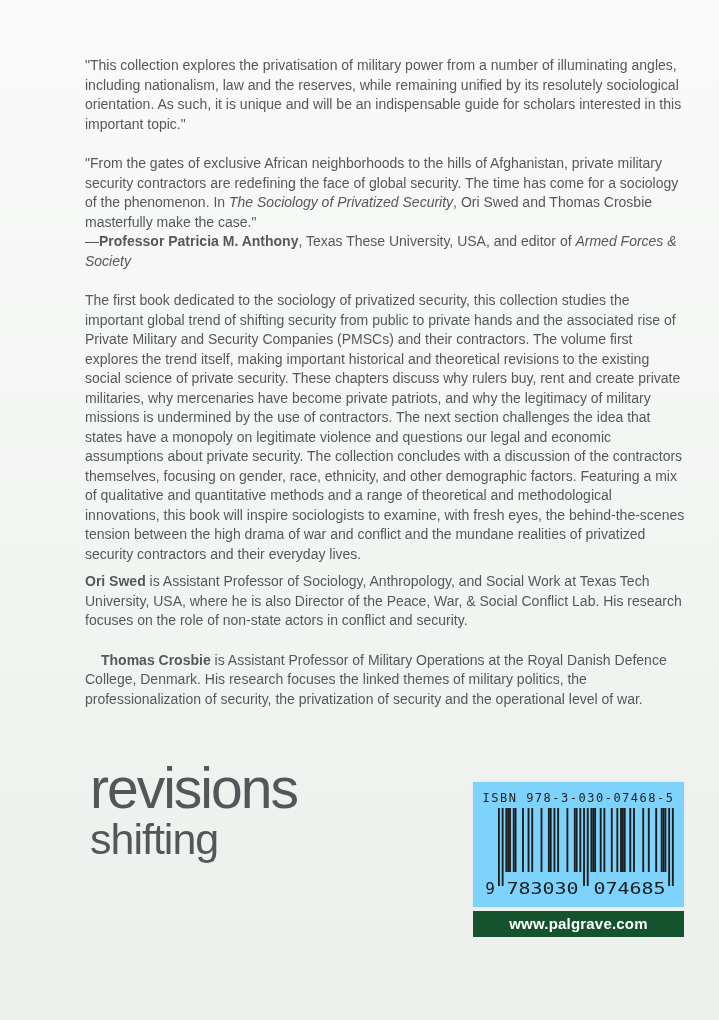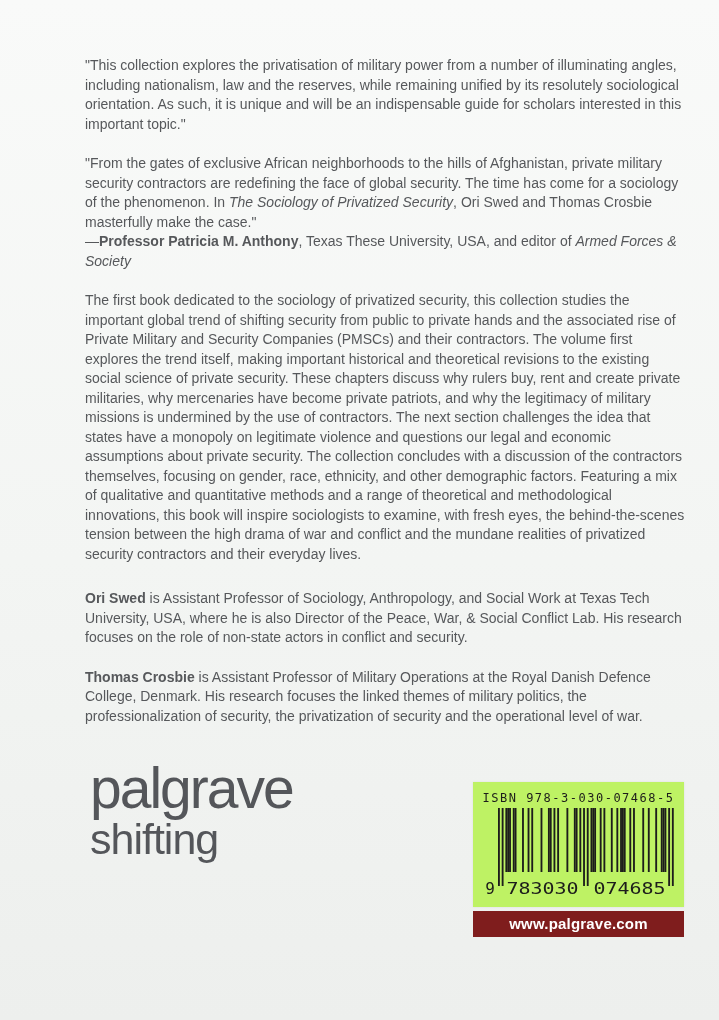--- a/index.html
+++ b/index.html
@@ -15,56 +15,56 @@
   .content {
     position: absolute;
     left: 85px; top: 56px;
     width: 600px;
     font-size: 14px;
     line-height: 19.5px;
     color: #56585b;
   }
   .block { margin: 0 0 20px 0; }
   .block p { margin: 0; }
-  .desc-block { margin-bottom: 25px; }
+  .desc-block { margin-bottom: 8px; }
   .quote-attribution { margin-top: 0; }
   
   .logo {
     position: absolute; left: 90px; top: 760px;
     color: #54565a;
     -webkit-font-smoothing: antialiased;
   }
   .logo-line1 {
     font-size: 57px; line-height: 56px;
     letter-spacing: -2px; font-weight: 400;
   }
   .logo-line2 {
     font-size: 43px; line-height: 46px;
     letter-spacing: -1px; font-weight: 400;
   }
   .barcode-block { position: absolute; left: 473px; top: 782px; width: 211px; }
   .barcode-label {
-    background: #bef264;
+    background: #7dd3fc;
     width: 211px; height: 125px;
     box-shadow: 0 0 2px rgba(0,0,0,0.08);
     text-align: center;
   }
   .isbn-text {
     font-family: "DejaVu Sans Mono", monospace;
     font-size: 12px;
     letter-spacing: 1.5px;
     color: #1d1d1b;
     padding-top: 9px;
     white-space: pre;
   }
   .barcode-svg { display: block; margin: 3px auto 0 auto; }
   .website-bar {
     margin-top: 4px;
     width: 211px; height: 26px;
-    background: #7f1d1d;
+    background: #14532d;
     color: #ffffff;
     font-size: 15px; font-weight: 600;
     line-height: 26px; text-align: center;
     letter-spacing: 0.2px;
   }
 </style>
 </head>
 <body>
 
 <div class="cover">
@@ -82,26 +82,26 @@
 
     <section class="block desc-block">
       <p>The first book dedicated to the sociology of privatized security, this collection studies the important global trend of shifting security from public to private hands and the associated rise of Private Military and Security Companies (PMSCs) and their contractors. The volume first explores the trend itself, making important historical and theoretical revisions to the existing social science of private security. These chapters discuss why rulers buy, rent and create private militaries, why mercenaries have become private patriots, and why the legitimacy of military missions is undermined by the use of contractors. The next section challenges the idea that states have a monopoly on legitimate violence and questions our legal and economic assumptions about private security. The collection concludes with a discussion of the contractors themselves, focusing on gender, race, ethnicity, and other demographic factors. Featuring a mix of qualitative and quantitative methods and a range of theoretical and methodological innovations, this book will inspire sociologists to examine, with fresh eyes, the behind-the-scenes tension between the high drama of war and conflict and the mundane realities of privatized security contractors and their everyday lives.</p>
     </section>
 
     <section class="block">
       <p><span style="font-weight: 700; margin-top: 24px;">Ori Swed</span><span> is Assistant Professor of Sociology, Anthropology, and Social Work at Texas Tech University, USA, where he is also Director of the Peace, War, &amp; Social Conflict Lab. His research focuses on the role of non-state actors in conflict and security.</span></p>
     </section>
 
     <section class="block">
-      <p><span style="font-weight: 700;">Thomas Crosbie</span><span> is Assistant Professor of Military Operations at the Royal Danish Defence College, Denmark. His research focuses the linked themes of military politics, the professionalization of security, the privatization of security and the operational level of war.</span></p>
+      <p><span style="font-weight: 700; margin-left: 16px;">Thomas Crosbie</span><span> is Assistant Professor of Military Operations at the Royal Danish Defence College, Denmark. His research focuses the linked themes of military politics, the professionalization of security, the privatization of security and the operational level of war.</span></p>
     </section>
   </div>
 
   <div class="logo">
-    <div class="logo-line1">palgrave</div>
+    <div class="logo-line1">revisions</div>
     <div class="logo-line2">shifting</div>
   </div>
 
   <div class="barcode-block">
     <div class="barcode-label">
       <div class="isbn-text">ISBN 978-3-030-07468-5</div>
       <svg class="barcode-svg" id="barcode-svg" width="190" height="88">
           <g>
             <rect x="14.00" y="0" width="1.85" height="78" fill="#1d1d1b"></rect>
             <rect x="17.70" y="0" width="1.85" height="78" fill="#1d1d1b"></rect>

